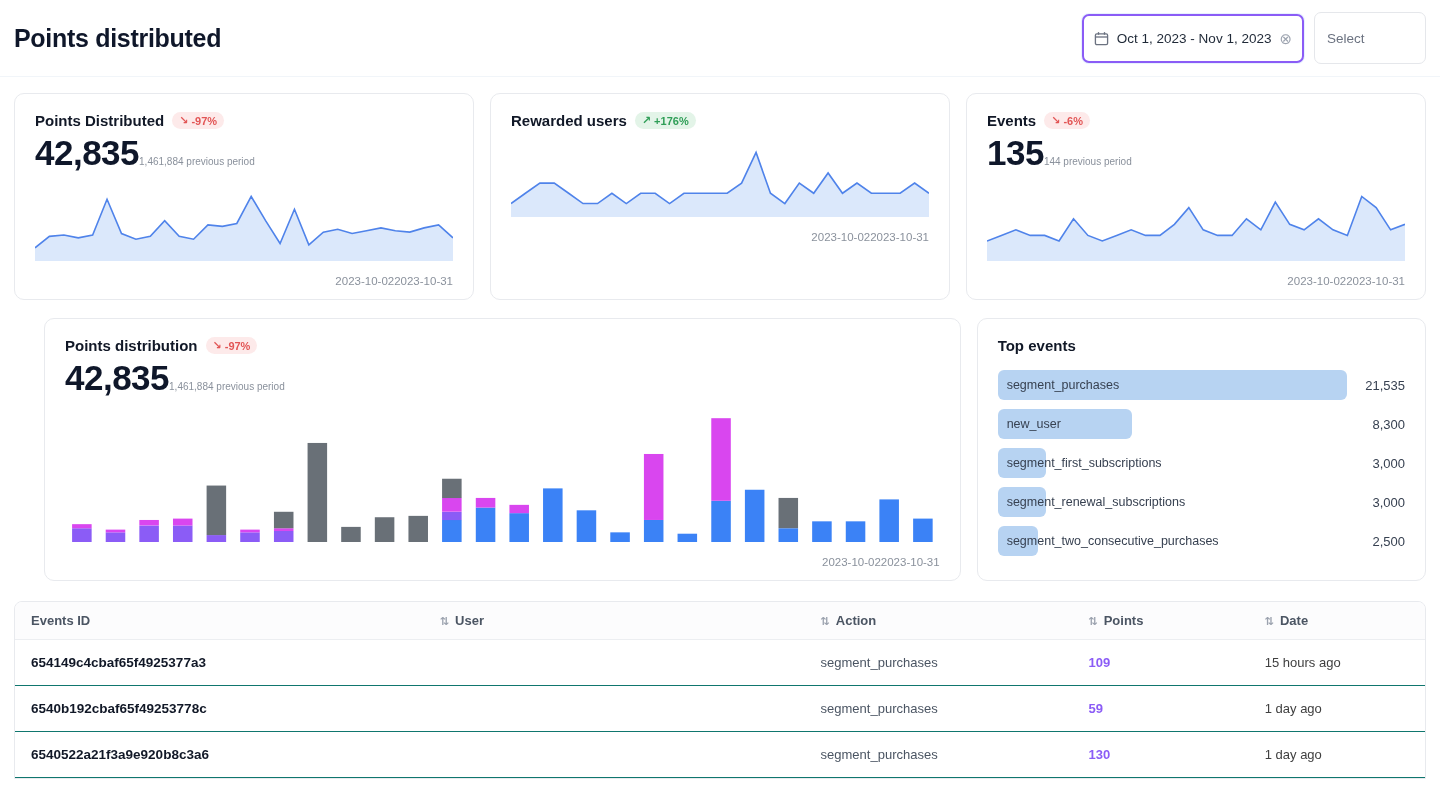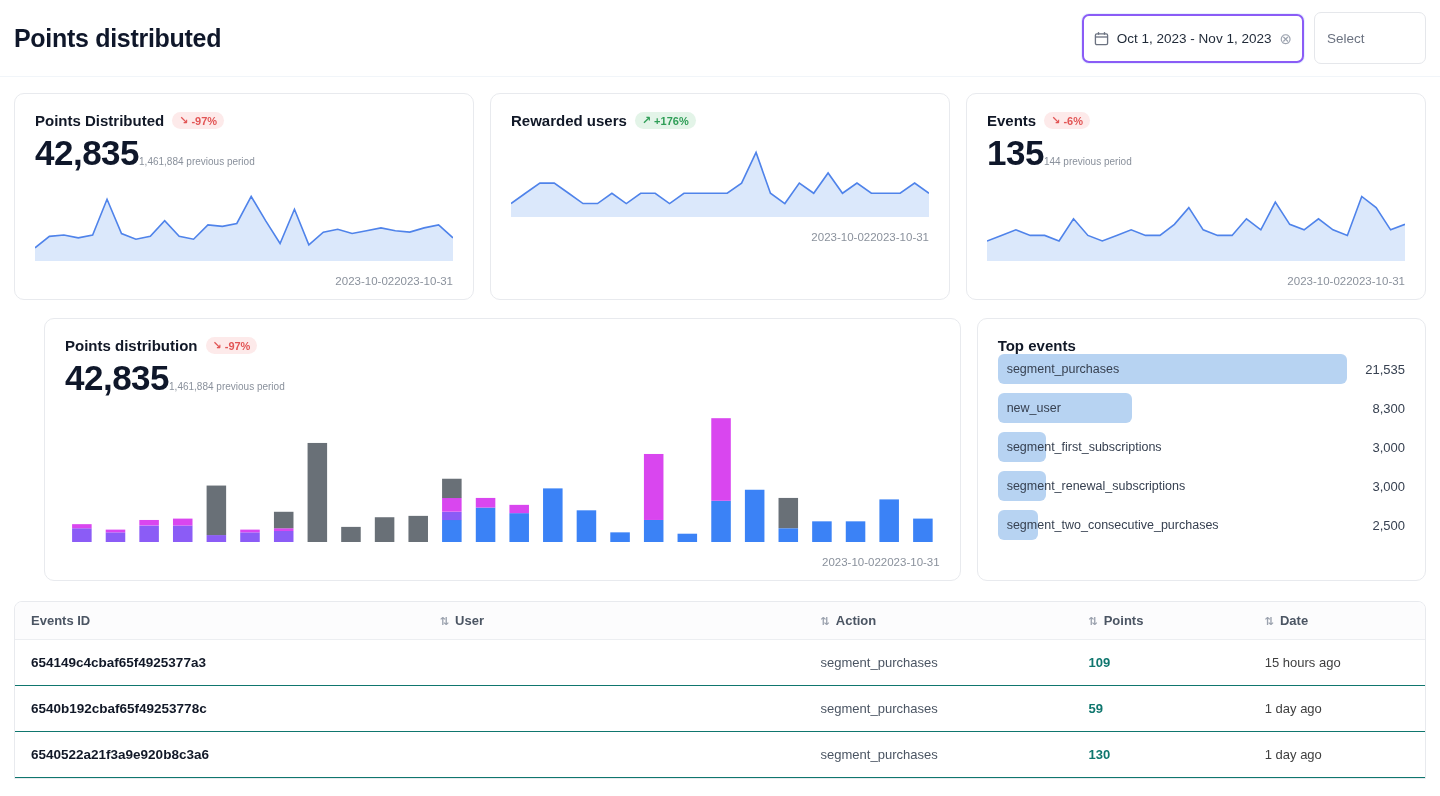--- a/index.html
+++ b/index.html
@@ -49,21 +49,21 @@
   }
   .badge.negative { background: #fdeaea; color: #e25555; }
   .badge.positive { background: #e3f4e8; color: #2f9e57; }
   .stat-value-row { display: flex; align-items: baseline; margin-top: 4px; }
   .stat-value { font-size: 35px; font-weight: 700; letter-spacing: -0.5px; color: #0f172a; }
   .stat-subtitle { font-size: 10px; color: #8a919c; }
   .spark-wrap { height: 70px; margin-top: 18px; }
   .bar-wrap { height: 128px; margin-top: 16px; }
   .axis-dates { display: flex; justify-content: flex-end; margin-top: 14px; font-size: 11.5px; color: #8a919c; }
   
-  .top-events-title { font-size: 15px; font-weight: 700; color: #111827; }
+  .top-events-title { font-size: 15px; font-weight: 700; color: #111827; margin-bottom: 16px; }
   .top-event-row { display: flex; align-items: center; margin-bottom: 9px; cursor: pointer; }
   .top-event-track { position: relative; flex: 1; height: 30px; }
   .top-event-bar {
     position: absolute; left: 0; top: 0; height: 30px;
     background: #b7d3f2; border-radius: 6px;
   }
   .top-event-row:first-of-type .top-event-bar { background: #aecdf0; box-shadow: inset 0 0 0 1px #8fb8e8; }
   .top-event-label {
     position: absolute; left: 9px; top: 50%; transform: translateY(-50%);
     font-size: 12.5px; color: #374151; white-space: nowrap;
@@ -76,21 +76,21 @@
     text-align: left; font-size: 13px; font-weight: 600; color: #4b5563;
     padding: 11px 16px; background: #fcfcfd; border-bottom: 1px solid #eceef1;
     cursor: pointer; white-space: nowrap;
   }
   thead th.no-sort { cursor: default; }
   .sort-glyph { color: #9ca3af; font-size: 11px; margin-right: 6px; }
   tbody td { padding: 15px 16px; border-bottom: 1px solid #0f766e; font-size: 13px; }
   tbody tr { cursor: pointer; }
   td.cell-eventid { font-weight: 700; color: #111827; font-size: 13.5px; }
   td.cell-action { color: #4b5563; }
-  td.cell-points { font-weight: 700; color: #0f766e; }
+  td.cell-points { font-weight: 700; color: #8b5cf6; }
   td.cell-date { color: #404040; }
 </style>
 </head>
 <body>
 
 <div class="header">
   <div class="page-title">Points distributed</div>
   <div class="header-controls">
     <div class="date-picker">
       <span class="cal-icon">

